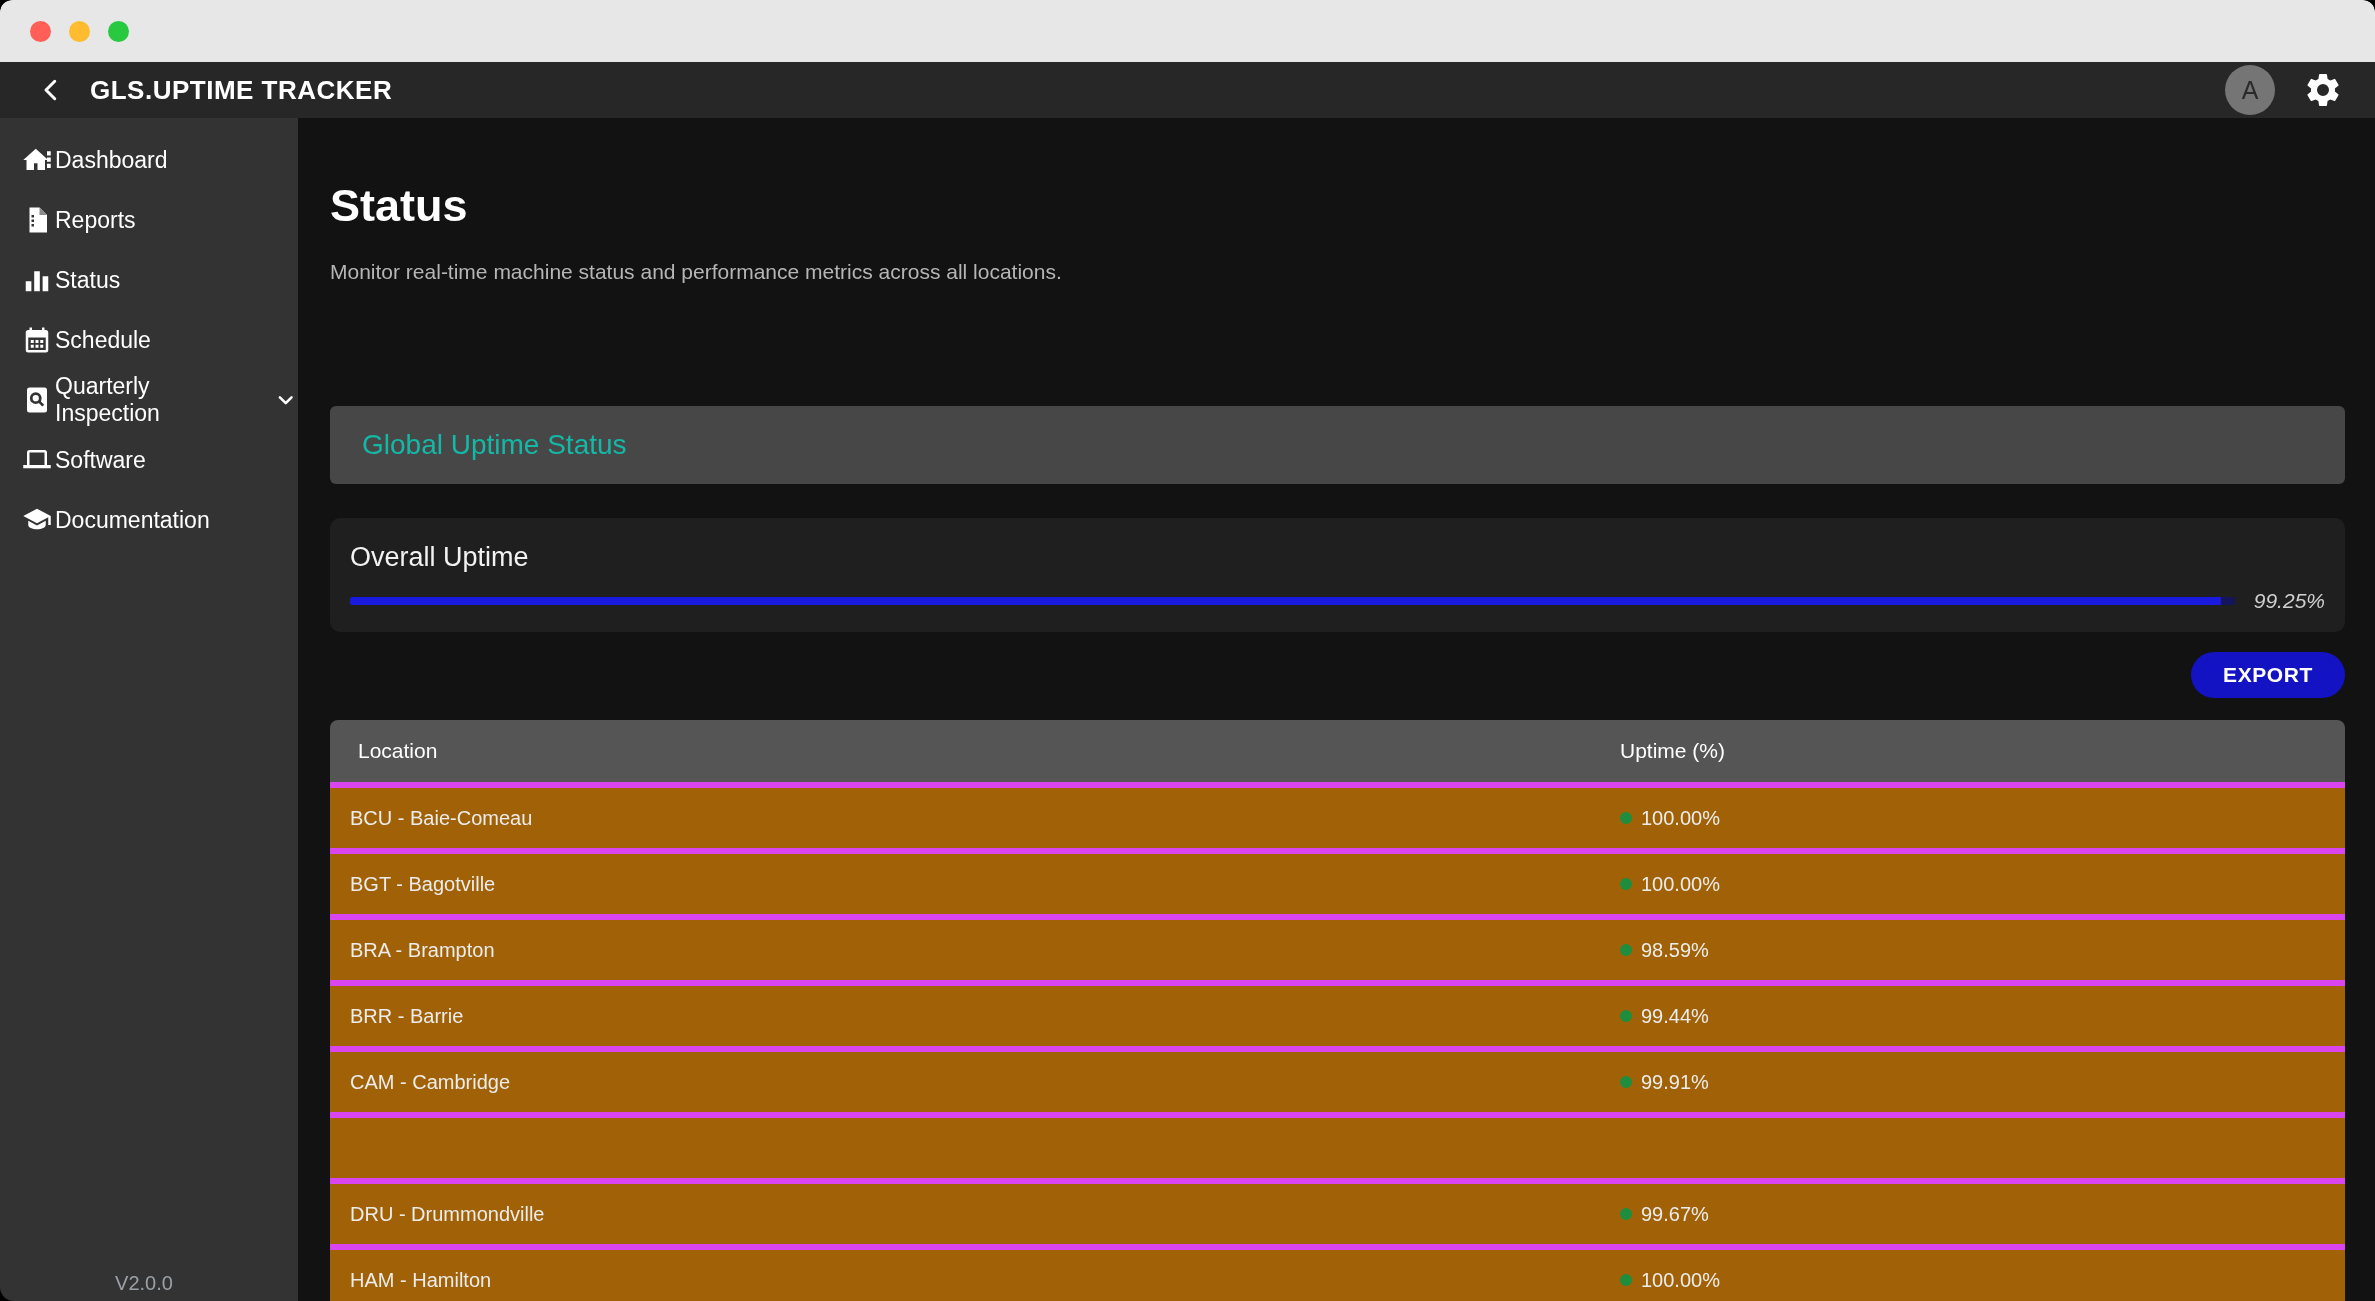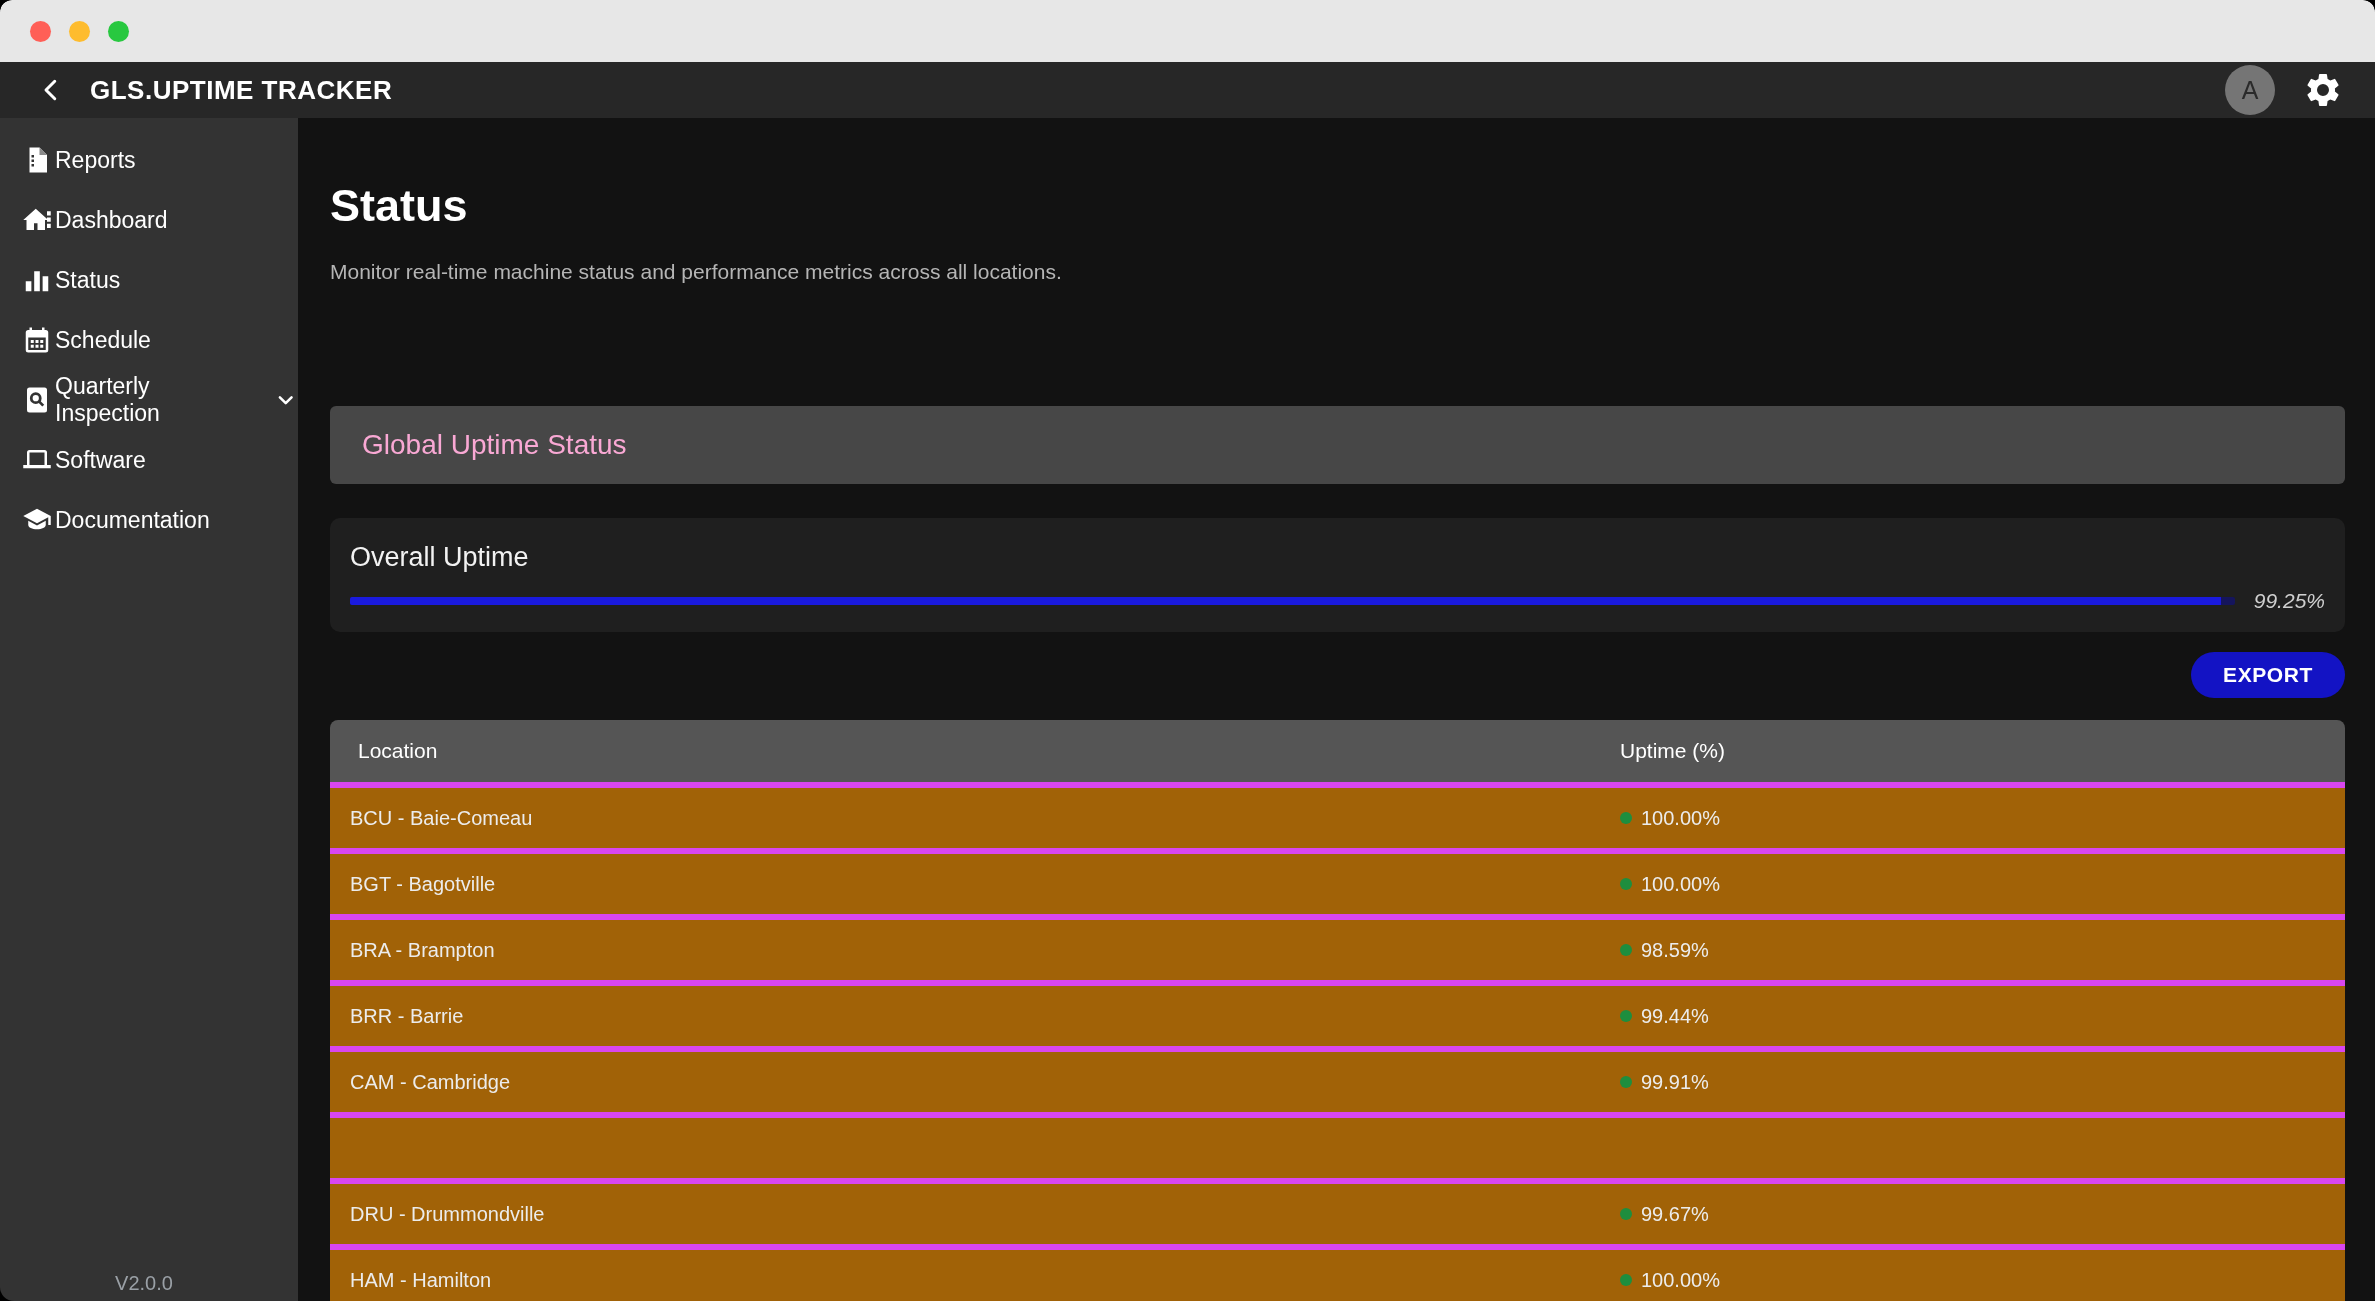--- a/index.html
+++ b/index.html
@@ -38,21 +38,21 @@
   .nav-chevron { width: 26px; height: 26px; margin-left: 16px; }
   .version { position: absolute; bottom: 6px; left: 0; right: 10px; text-align: center;
     color: #9aa0a6; font-size: 20px; }
 
   .main { flex: 1; background: #121212; padding: 0 30px 0 32px; overflow: hidden; }
   .page-title { margin-top: 62px; color: #fff; font-size: 45px; font-weight: bold;
     line-height: 52px; }
   .page-subtitle { margin-top: 28px; color: #b5b5b5; font-size: 21px; line-height: 24px; }
 
   .panel-header { margin-top: 122px; background: #474747; height: 78px; border-radius: 6px;
-    display: flex; align-items: center; padding-left: 32px; color: #f9a8d4;
+    display: flex; align-items: center; padding-left: 32px; color: #14b8a6;
     font-size: 28px; font-weight: 500; }
 
   .uptime-card { margin-top: 34px; background: #1f1f1f; border-radius: 10px; height: 114px;
     padding: 24px 20px 0 20px; }
   .uptime-label { color: #f2f2f2; font-size: 27px; }
   .bar-row { display: flex; align-items: center; margin-top: 16px; font-style: italic; }
   .bar-track { flex: 1; height: 8px; background: #15155c; border-radius: 2px; overflow: hidden; }
   .bar-fill { height: 100%; background: #1a1ade; }
   .bar-value { width: 80px; text-align: right; color: #cfcfcf; font-size: 21px;
     margin-left: 10px; }
@@ -97,40 +97,40 @@
       <svg class="gear" viewBox="0 0 24 24">
         <path fill="#fff" d="M19.14 12.94c.04-.3.06-.61.06-.94 0-.32-.02-.64-.07-.94l2.03-1.58a.49.49 0 0 0 .12-.61l-1.92-3.32a.49.49 0 0 0-.59-.22l-2.39.96c-.5-.38-1.03-.7-1.62-.94l-.36-2.54a.48.48 0 0 0-.48-.41h-3.84c-.24 0-.43.17-.47.41l-.36 2.54c-.59.24-1.13.57-1.62.94l-2.39-.96a.49.49 0 0 0-.59.22L2.74 8.87c-.12.21-.08.47.12.61l2.03 1.58c-.05.3-.09.63-.09.94s.02.64.07.94l-2.03 1.58a.49.49 0 0 0-.12.61l1.92 3.32c.12.22.37.29.59.22l2.39-.96c.5.38 1.03.7 1.62.94l.36 2.54c.05.24.24.41.48.41h3.84c.24 0 .44-.17.47-.41l.36-2.54c.59-.24 1.13-.56 1.62-.94l2.39.96c.22.08.47 0 .59-.22l1.92-3.32a.49.49 0 0 0-.12-.61l-2.01-1.58zM12 15.6A3.6 3.6 0 1 1 12 8.4a3.6 3.6 0 0 1 0 7.2z"></path>
       </svg>
     </div>
   </div>
 
   <div class="body-row">
     <div class="sidebar">
 
       <div class="nav-item">
+        <svg class="nav-icon" viewBox="0 0 24 24" fill="#fff">
+          <path d="M11 3L1 12h2.6v8h6v-5.5h2.8V20h6v-8H21L11 3z"></path>
+          <rect x="20" y="5" width="3" height="3.4"></rect>
+            <rect x="20" y="10" width="3" height="3.4"></rect>
+            <rect x="20" y="15" width="3" height="3.4"></rect>
+        </svg>
+        <span>Dashboard</span>
+      </div>
+
+      <div class="nav-item">
         <svg class="nav-icon" viewBox="0 0 24 24">
           <path fill="#fff" d="M6 2h8l6 6v14H6z"></path>
           <path fill="#8a8a8a" d="M14 2v6h6z"></path>
           <g fill="#333">
               <rect x="7.6" y="8" width="2" height="2"></rect>
               <rect x="7.6" y="11.6" width="2" height="2"></rect>
               <rect x="7.6" y="15.2" width="2" height="2"></rect>
             </g>
         </svg>
         <span>Reports</span>
-      </div>
-
-      <div class="nav-item">
-        <svg class="nav-icon" viewBox="0 0 24 24" fill="#fff">
-          <path d="M11 3L1 12h2.6v8h6v-5.5h2.8V20h6v-8H21L11 3z"></path>
-          <rect x="20" y="5" width="3" height="3.4"></rect>
-            <rect x="20" y="10" width="3" height="3.4"></rect>
-            <rect x="20" y="15" width="3" height="3.4"></rect>
-        </svg>
-        <span>Dashboard</span>
       </div>
 
       <div class="nav-item">
         <svg class="nav-icon" viewBox="0 0 24 24" fill="#fff">
           <rect x="3" y="13" width="4.5" height="8"></rect>
             <rect x="9.75" y="5" width="4.5" height="16"></rect>
             <rect x="16.5" y="9" width="4.5" height="12"></rect>
         </svg>
         <span>Status</span>
       </div>

